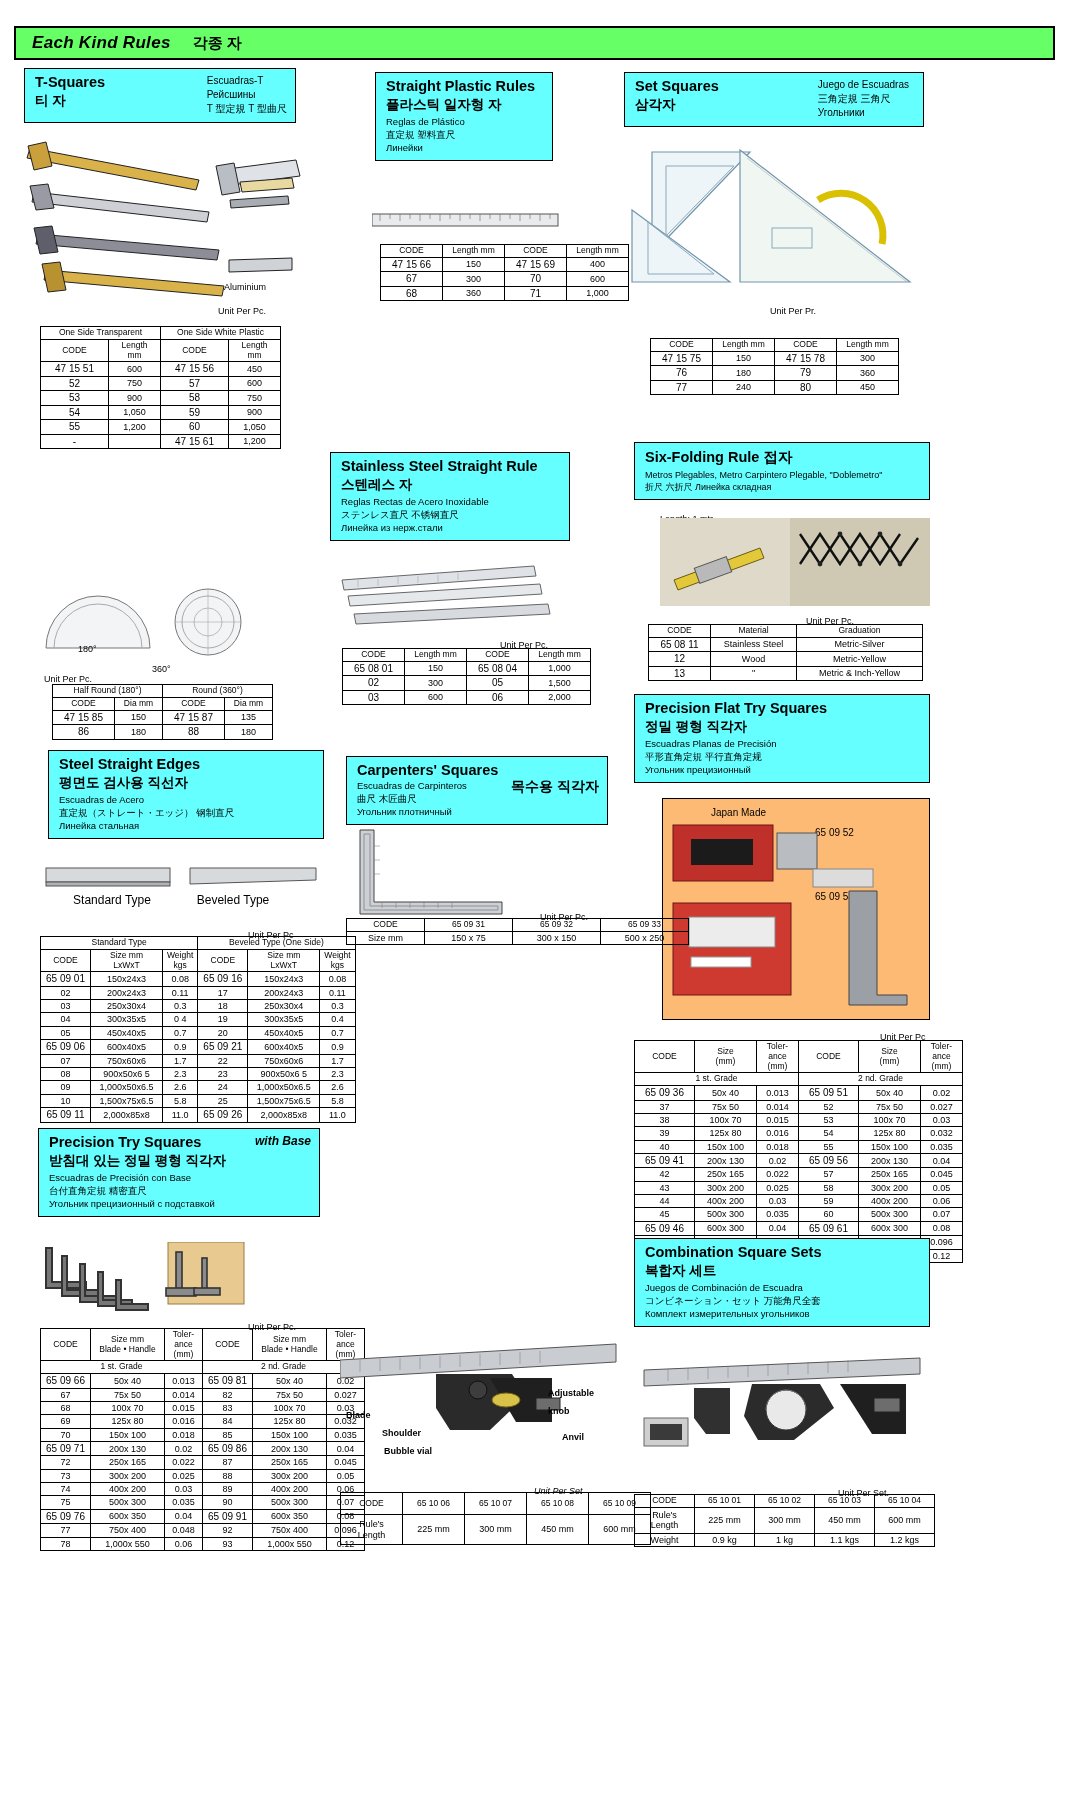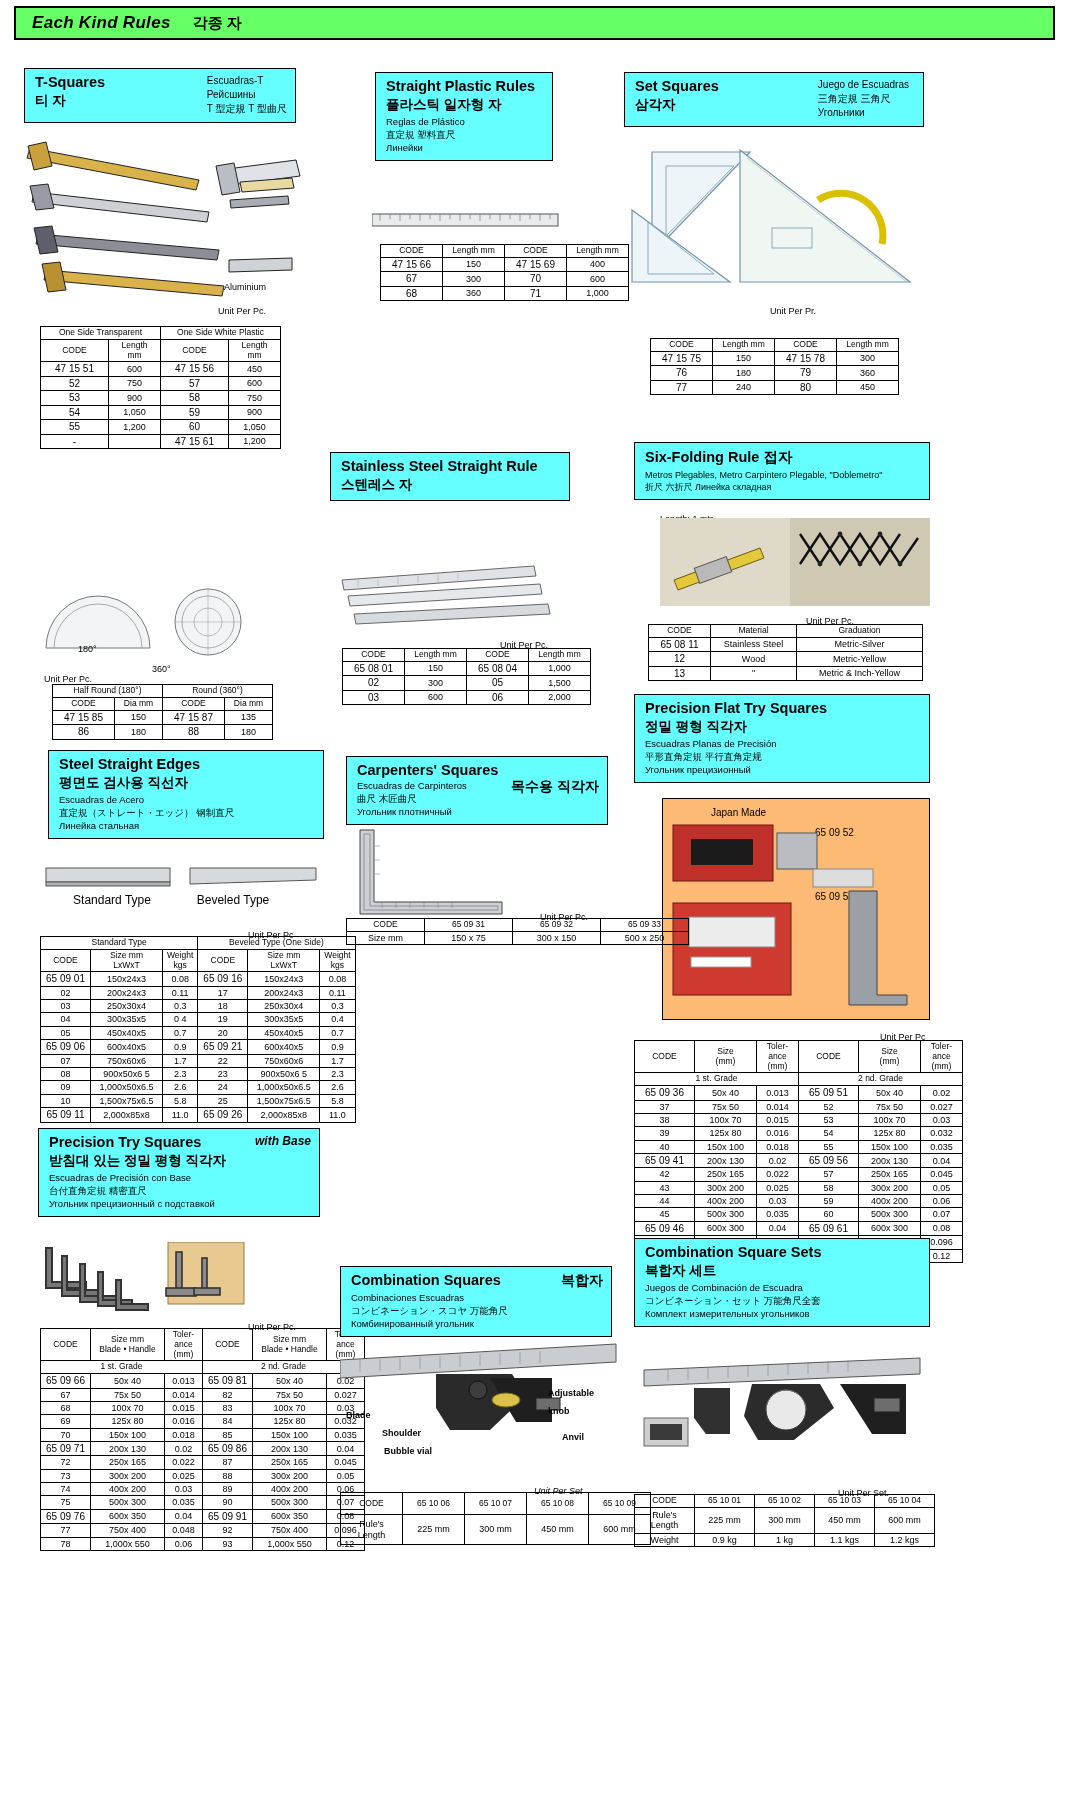--- a/index.html
+++ b/index.html
@@ -3,21 +3,21 @@
 <meta charset="utf-8">
 <style>
   * { box-sizing: border-box; }
   body {
     margin: 0;
     width: 1069px;
     background: #ffffff;
     font-family: "Liberation Sans", sans-serif;
     color: #000;
   }
-  .page { position: relative; width: 1069px; height: 1800px; padding: 6px 14px; }
+  .page { position: relative; width: 1069px; height: 1800px; padding: 26px 14px; }
 
   
   .banner {
     border: 2px solid #000;
     background: #66ff66;
     height: 34px;
     display: flex;
     align-items: center;
     padding: 0 16px;
     margin-bottom: 10px;
@@ -344,20 +344,25 @@
             <td>180</td>
           </tr>
     </tbody>
       </table>
   </div>
 
   <div class="blk" style="left:330px; top:452px; width:240px;">
     <div class="tbox">
       <div class="t-en">Stainless Steel Straight Rule</div>
       <div class="t-kr">스텐레스 자</div>
+      <div class="t-sub">
+        <div>Reglas Rectas de Acero Inoxidable</div>
+        <div>ステンレス直尺    不锈钢直尺</div>
+        <div>Линейка из нерж.стали</div>
+      </div>
     </div>
   </div>
 
   <div class="blk" style="left:338px; top:562px;">
     <svg width="230" height="68" viewBox="0 0 230 68">
       <g stroke="#666">
         <polygon points="4,18 196,4 198,14 6,28" fill="#dfe2e6"></polygon>
         <polygon points="10,34 202,22 204,32 12,44" fill="#e6e9ec"></polygon>
         <polygon points="16,52 210,42 212,52 18,62" fill="#d7dade"></polygon>
       </g>
@@ -954,33 +959,20 @@
             <td>1,000x 550</td>
             <td>0.06</td>
             <td>93</td>
             <td>1,000x 550</td>
             <td>0.12</td>
           </tr>
     </tbody>
       </table>
   </div>
 
-  <div class="blk" style="left:340px; top:1266px; width:272px;">
-    <div class="tbox">
-      <div class="row2">
-        <div class="t-en">Combination Squares</div>
-        <div class="inline-kr">복합자</div>
-      </div>
-      <div class="t-sub">
-        <div>Combinaciones Escuadras</div>
-        <div>コンビネーション・スコヤ    万能角尺</div>
-        <div>Комбинированный угольник</div>
-      </div>
-    </div>
-  </div>
 
   <div class="blk" style="left:340px; top:1338px; width:278px; height:132px;">
     <svg width="278" height="132" viewBox="0 0 278 132">
       <polygon points="0,22 276,6 276,24 0,40" fill="#c9cdd2" stroke="#555"></polygon>
       <g stroke="#777" stroke-width="0.5">
         <line x1="20" y1="22" x2="20" y2="34"></line>
           <line x1="40" y1="21" x2="40" y2="33"></line>
         <line x1="60" y1="20" x2="60" y2="32"></line>
           <line x1="80" y1="19" x2="80" y2="31"></line>
         <line x1="100" y1="18" x2="100" y2="30"></line>

